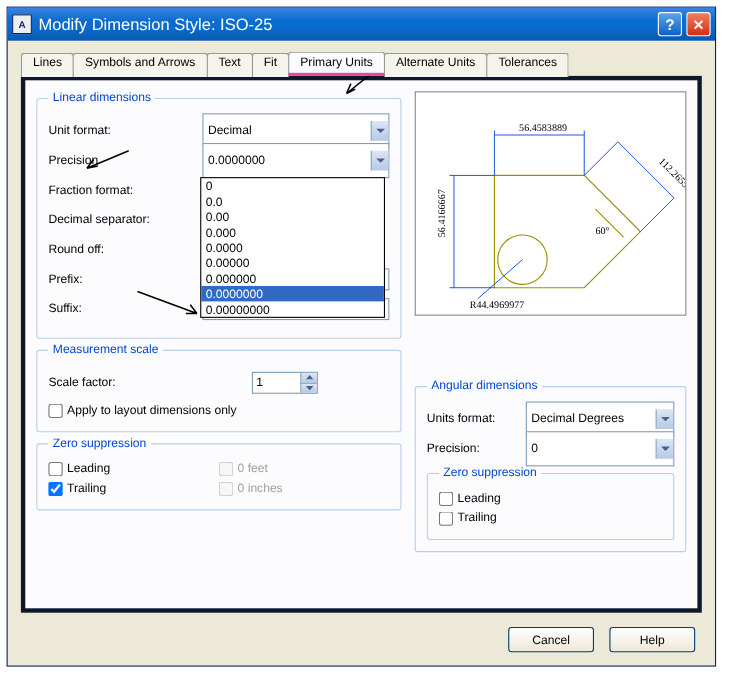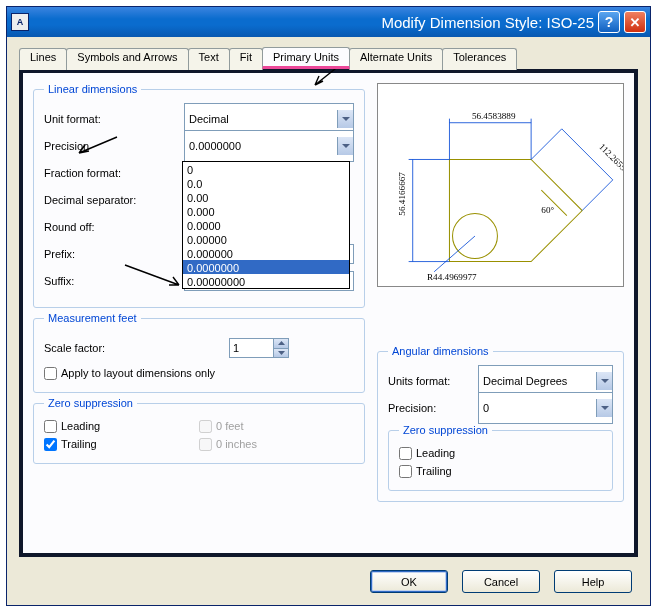--- a/index.html
+++ b/index.html
@@ -1,20 +1,20 @@
 <!DOCTYPE html>
 <html><head>
 <meta charset="utf-8">
 <style>
   * { box-sizing: border-box; }
   body { margin: 0; padding: 0; font-family: Tahoma, Arial, sans-serif; font-size: 11px; background: #fff; width:665px; height:613px; overflow:hidden; }
   .window { width: 645px; height: 600px; margin: 6px; border: 1px solid #0A246A; background: #ECE9D8; position: relative; }
   .titlebar { height: 30px; background: linear-gradient(to bottom, #3b84e0 0%, #0A6CCE 40%, #0A6CCE 60%, #0858b0 100%); display:flex; align-items:center; padding:0 4px; }
   .titlebar .app-icon { width: 18px; height: 18px; background:#eee; border:1px solid #0a246a; margin-right:6px; display:flex; align-items:center; justify-content:center; font-size:9px; color:#0a246a; font-weight:bold; }
-  .titlebar .title { color:#fff; font-size:15px; flex:1;text-align:right; }
+  .titlebar .title { color:#fff; font-size:15px; flex:1; }
   .titlebar .btn { width:22px; height:22px; margin-left:4px; border:1px solid #fff; border-radius:3px; display:flex; align-items:center; justify-content:center; color:#fff; font-weight:bold; font-family:Arial; }
   .titlebar .btn.help { background: linear-gradient(to bottom,#5aa5f0,#1060c0); font-size:14px; }
   .titlebar .btn.close { background: linear-gradient(to bottom,#f08060,#d03010); font-size:13px; }
   .content { position:absolute; top:30px; left:0; right:0; bottom:0; padding:10px 12px 12px 12px; }
   .tabs { display:flex; height:22px; position:relative; z-index:2; }
   .tab { border:1px solid #919B9C; border-bottom:none; border-radius:3px 3px 0 0; padding:2px 10px; background:#F5F4EA; margin-right:-1px; font-size:11px; cursor:default; position:relative; top:1px; }
   .tab.active { background:#FCFCFE; border-bottom:3px solid #ec4899; top:0; padding-top:3px; padding-bottom:3px; z-index:3; }
   .tabpanel { border:4px solid #0f172a; background:#FCFCFE; position:absolute; top:32px; left:12px; right:12px; bottom:48px; padding:10px; }
   fieldset { border:1px solid #B8CFE9; border-radius:3px; margin:0; padding:8px 10px 10px 10px; }
   legend { color:#0046D5; font-size:11px; padding:0 4px; }
@@ -122,21 +122,21 @@
               <div class="opt">0.000</div>
               <div class="opt">0.0000</div>
               <div class="opt">0.00000</div>
               <div class="opt">0.000000</div>
               <div class="opt selected">0.0000000</div>
               <div class="opt">0.00000000</div>
             </div>
           </fieldset>
 
           <fieldset style="margin-top:4px;">
-            <legend>Measurement feet</legend>
+            <legend>Measurement scale</legend>
             <div class="row">
               <label style="width:185px;">Scale factor:</label>
               <div class="spin">
                 <input value="1" style="">
                 <div class="ar">
                   <div>
                       <svg viewBox="0 0 7 4">
                         <path d="M0 4 L3.5 0 L7 4 Z" fill="#4D6185"></path>
                       </svg>
                     </div>
@@ -259,18 +259,17 @@
           <path d="M44 0 L6 16 M6 16 L16 14 M6 16 L12 8" stroke="#000" stroke-width="1.4" fill="none"></path>
         </svg>
     </div>
     <div class="arrow-anno" style="left:114px; top:228px;">
       <svg width="64" height="26">
           <path d="M4 0 L58 20 M58 20 L48 20 M58 20 L52 12" stroke="#000" stroke-width="1.4" fill="none"></path>
         </svg>
     </div>
 
     <div class="buttons">
-      <div class="btnw default">OK</div>
       <div class="btnw">Cancel</div>
       <div class="btnw">Help</div>
     </div>
   </div>
 </div>
 
 </body></html>

